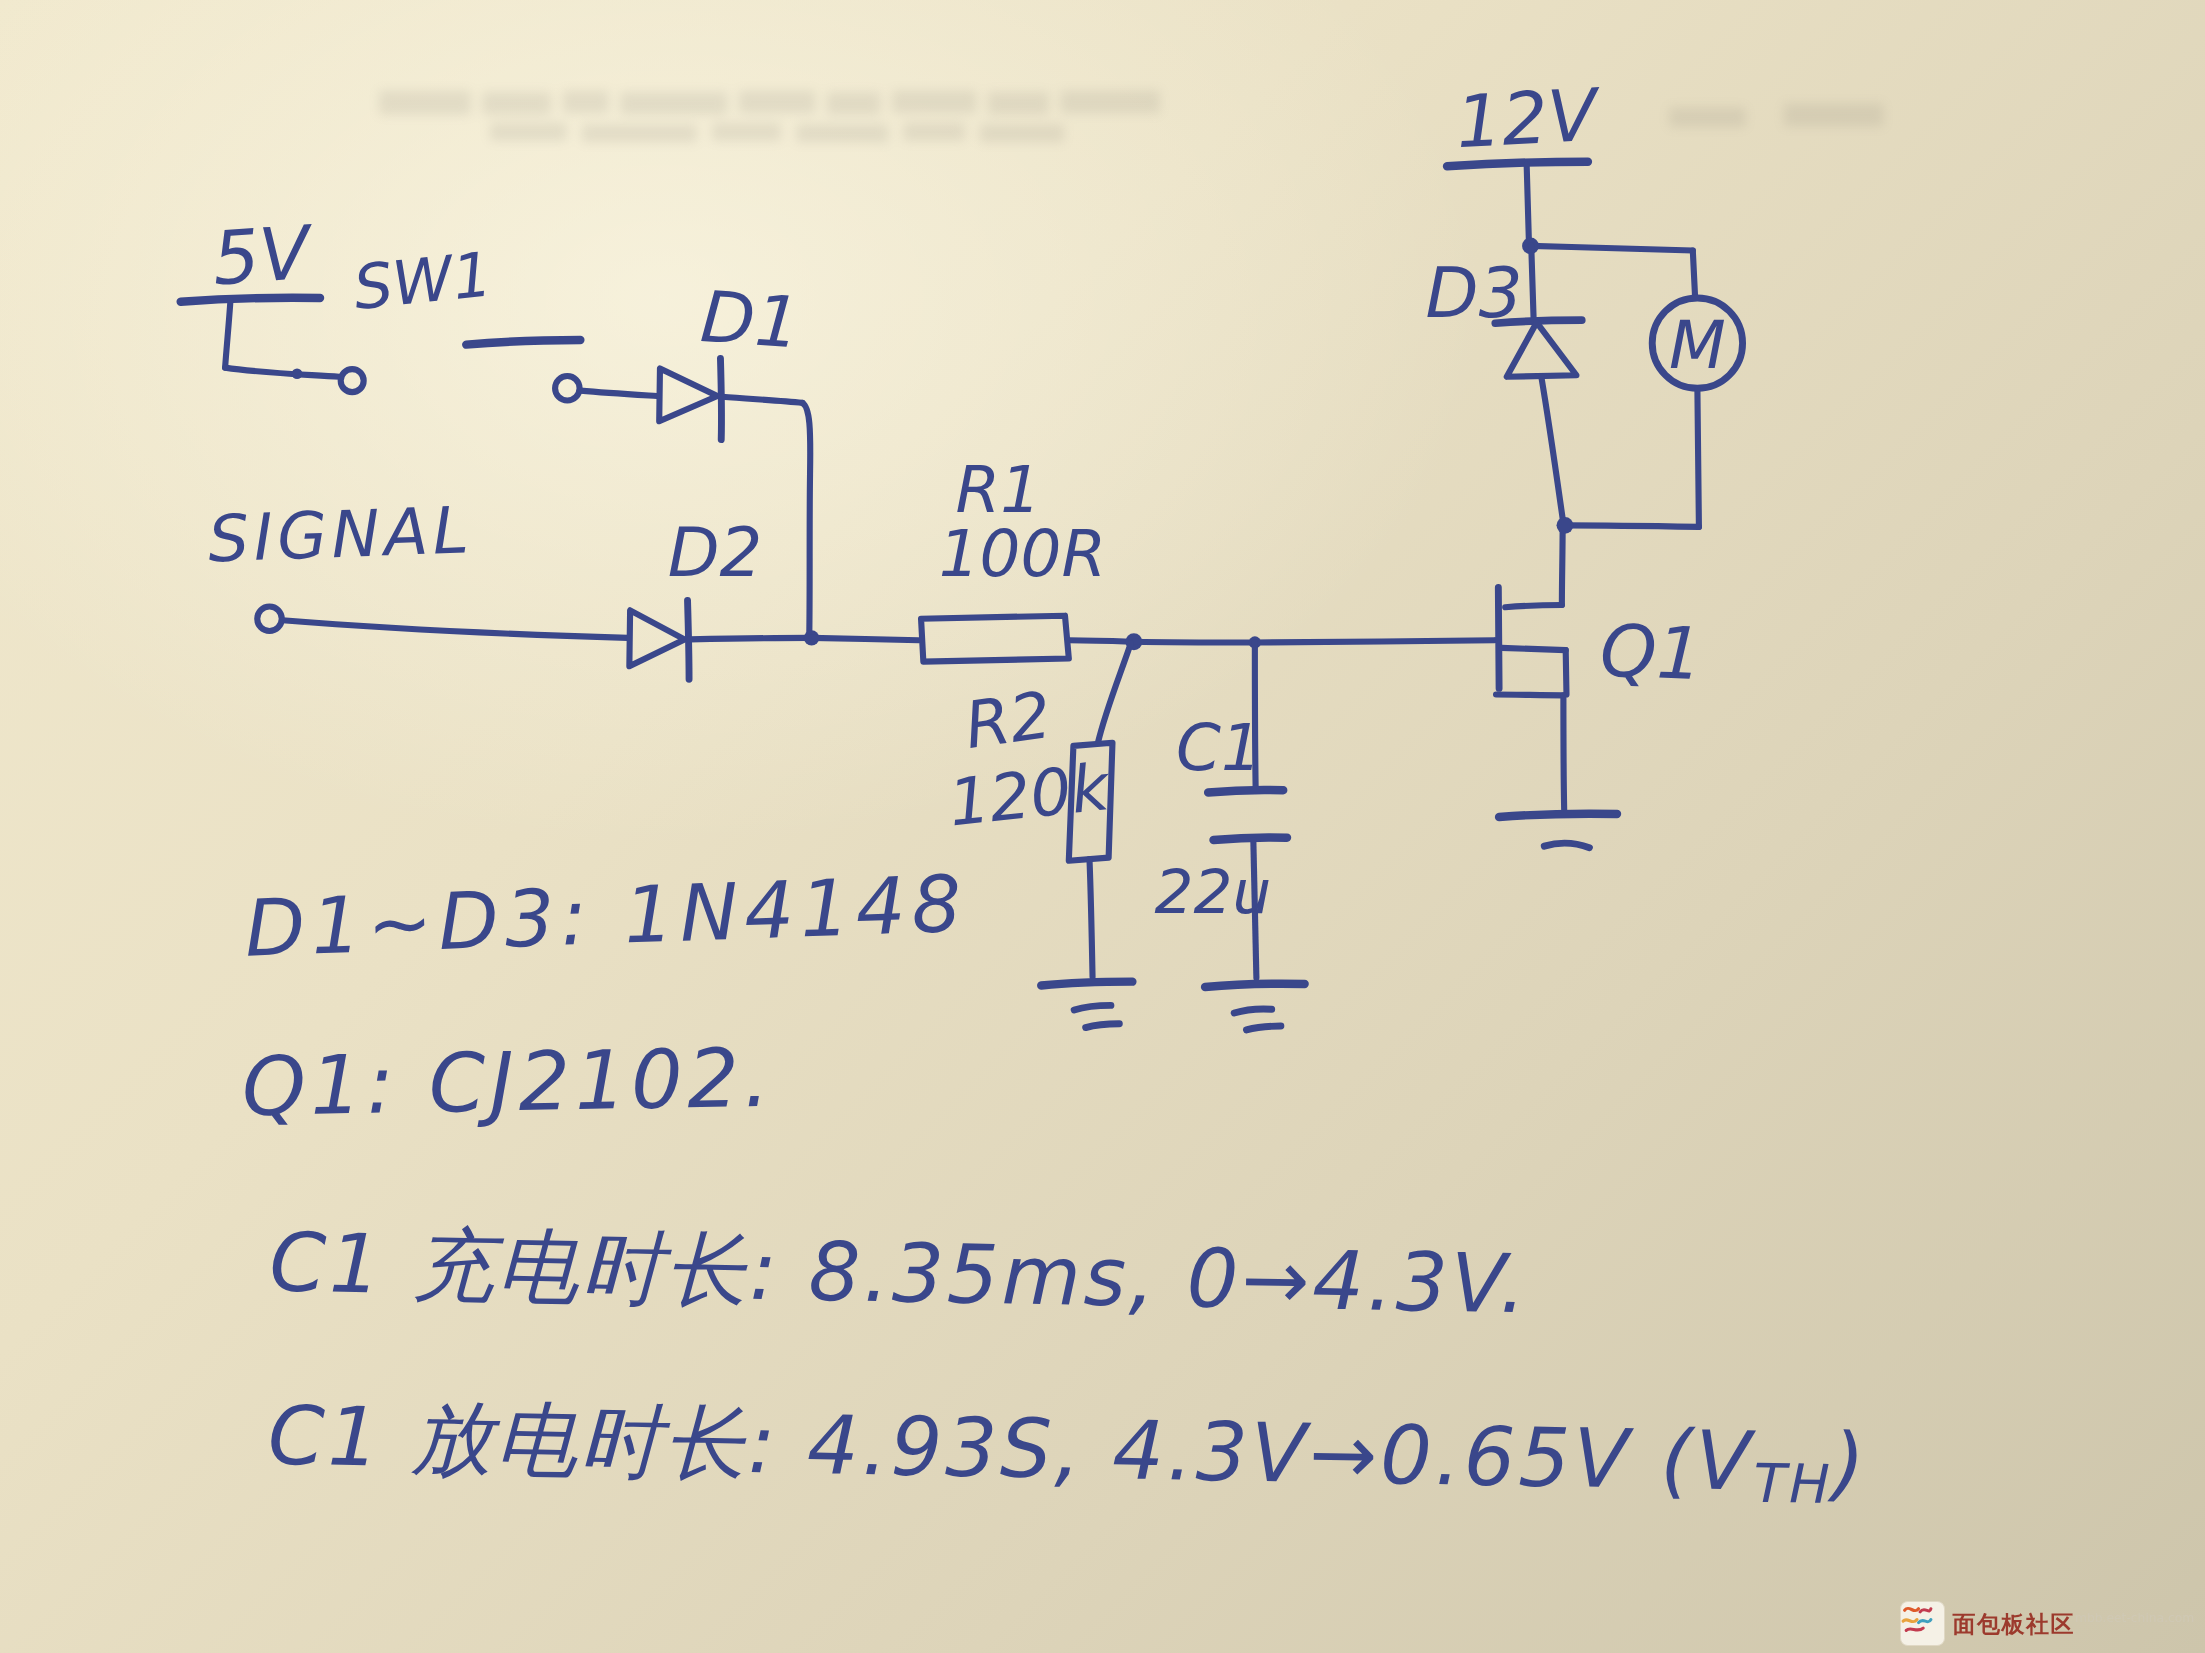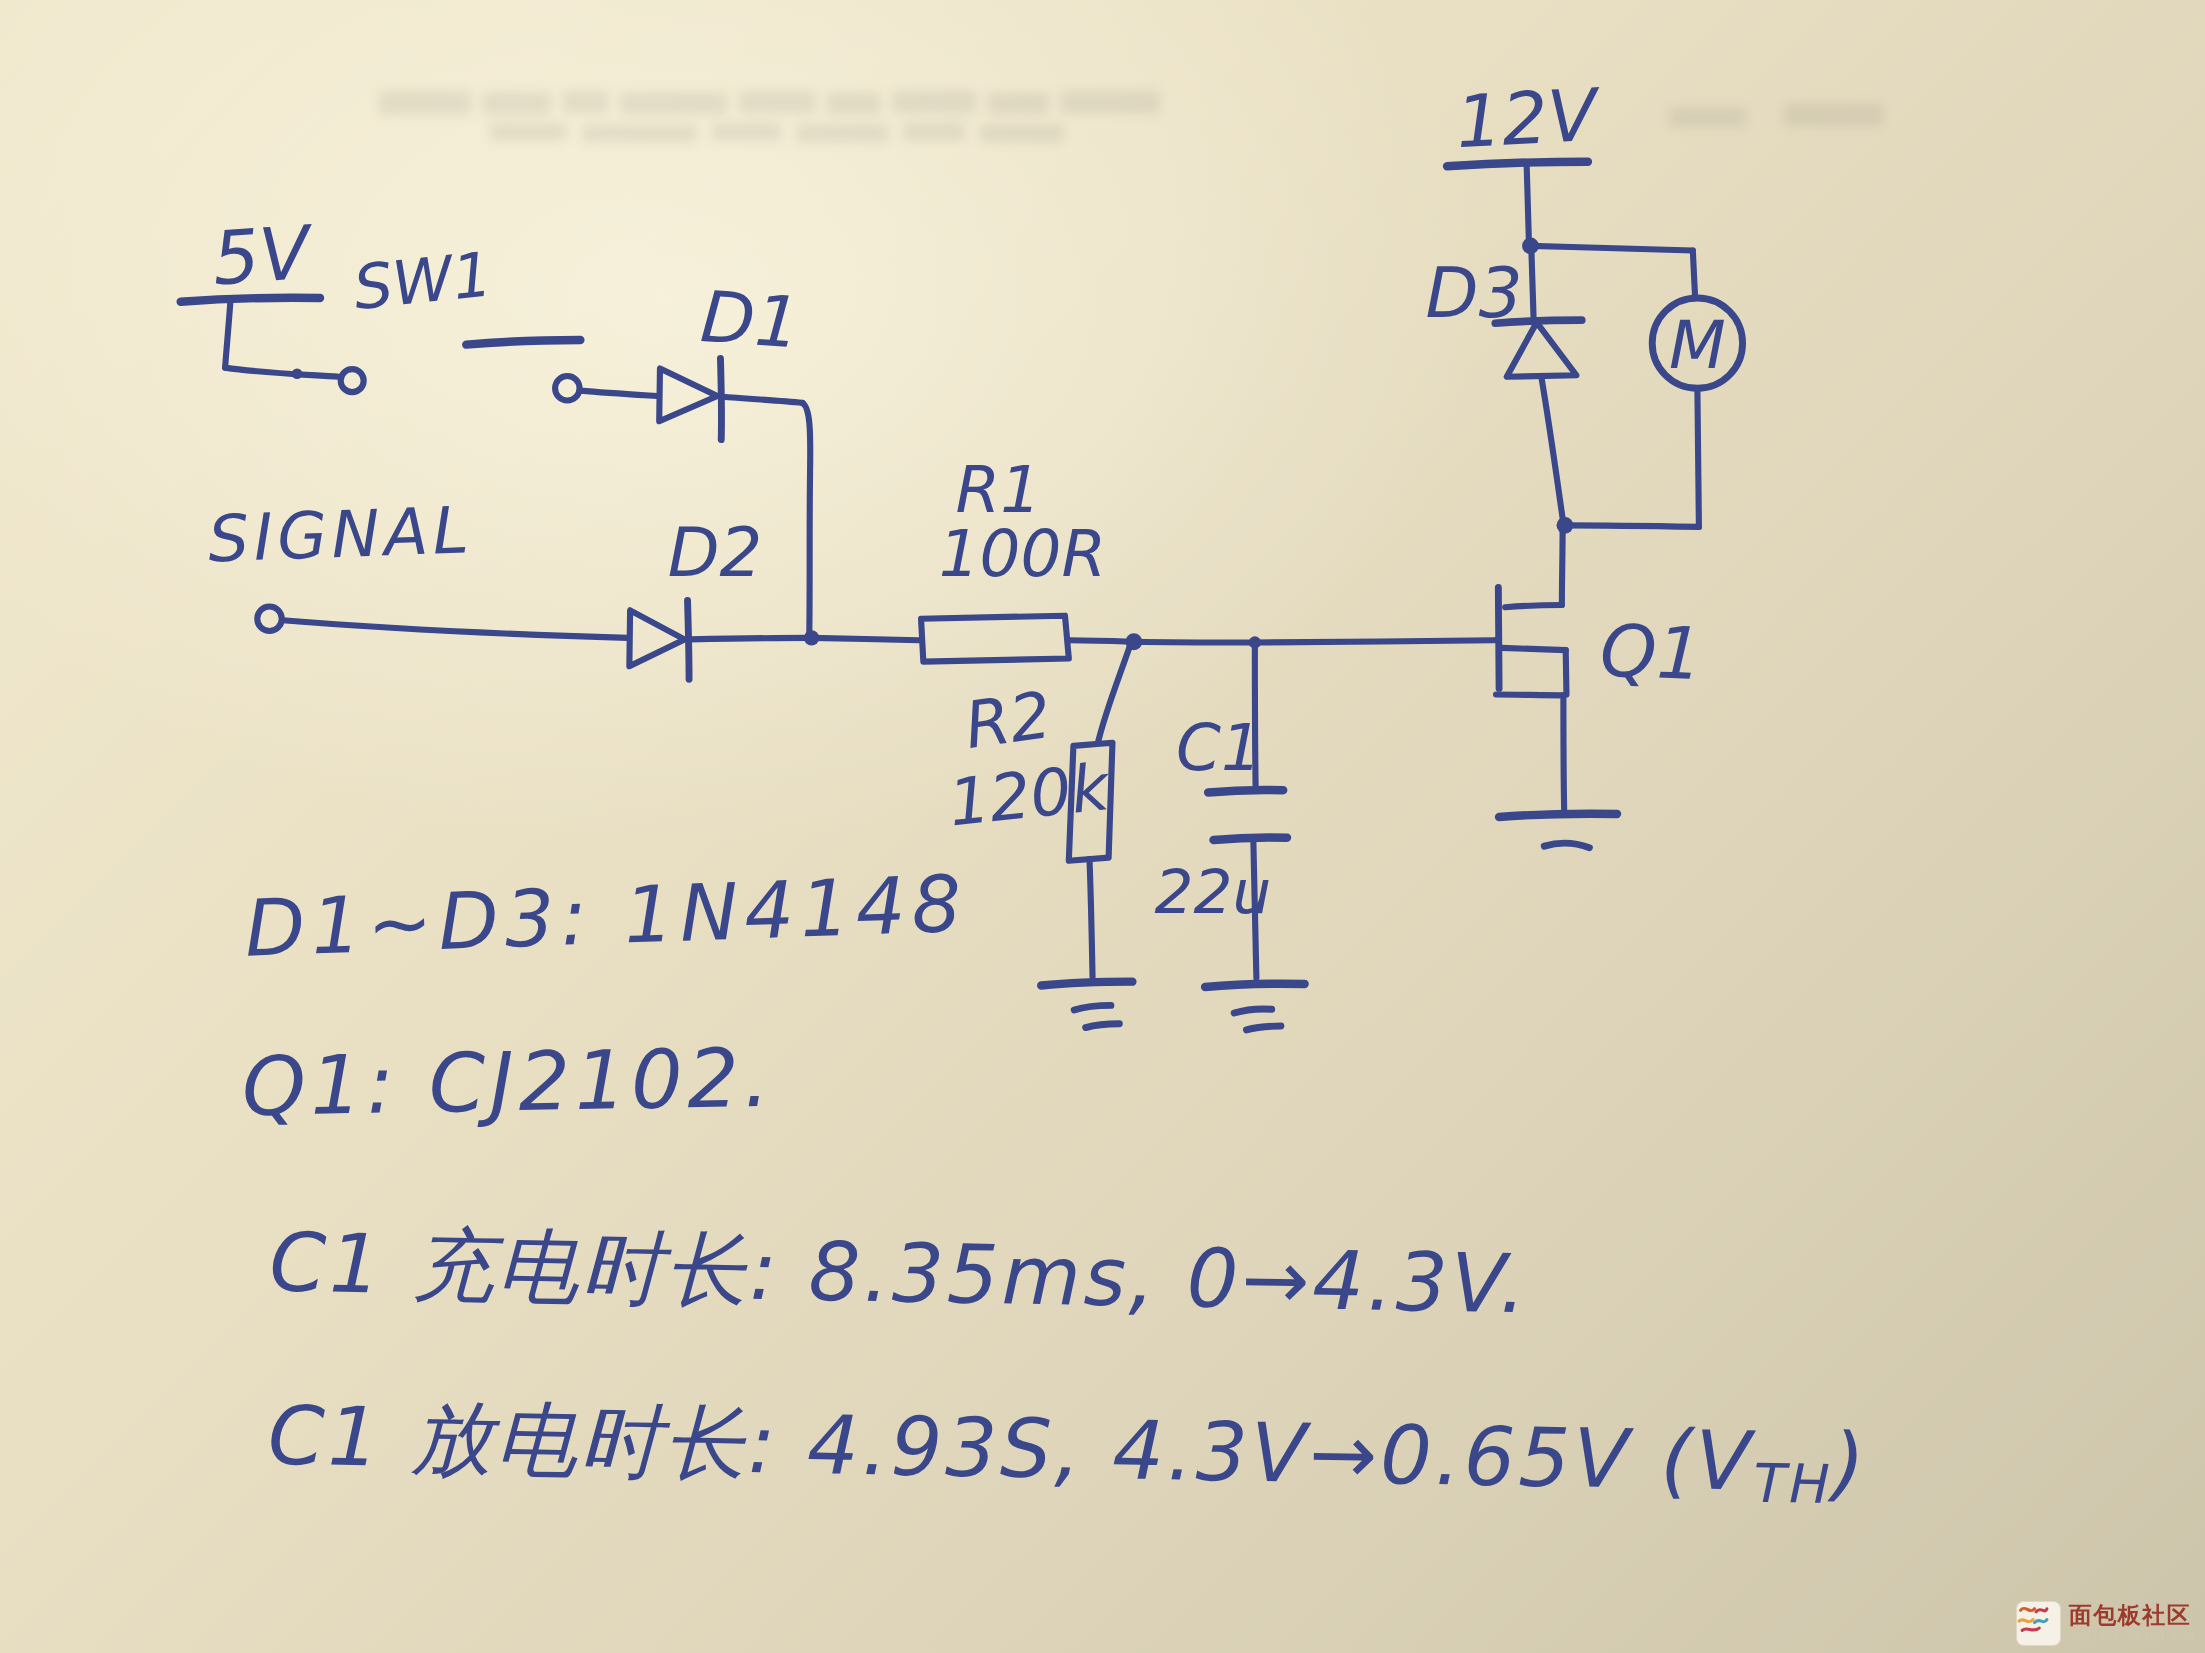--- a/index.html
+++ b/index.html
@@ -18,21 +18,21 @@
   .ink-text{fill:#3a478b;font-style:italic;}
   .watermark{
     position:absolute;right:10.7px;bottom:7.7px;
     display:flex;align-items:center;gap:7.7px;
   }
   .wm-icon{
     width:43px;height:43px;border-radius:7.7px;
     background:#f5f1e6;border:1.5px solid #e0d8c4;
     display:flex;align-items:center;justify-content:center;
   }
-  .wm-col{display:flex;flex-direction:column;line-height:1.15;font-family:Liberation Mono, monospace;}
+  .wm-col{display:flex;flex-direction:row;line-height:1.15;}
   .wm-title{font-size:23px;font-weight:bold;color:#9c3a2d;font-style:normal;letter-spacing:1.5px;}
   .wm-url{font-size:12.3px;color:#cfc8b4;font-style:normal;}
 </style>
 </head>
 <body>
 
 <div class="paper"></div>
 
 <svg viewBox="0 0 2880 2160" width="2205" height="1654">
   <defs>

